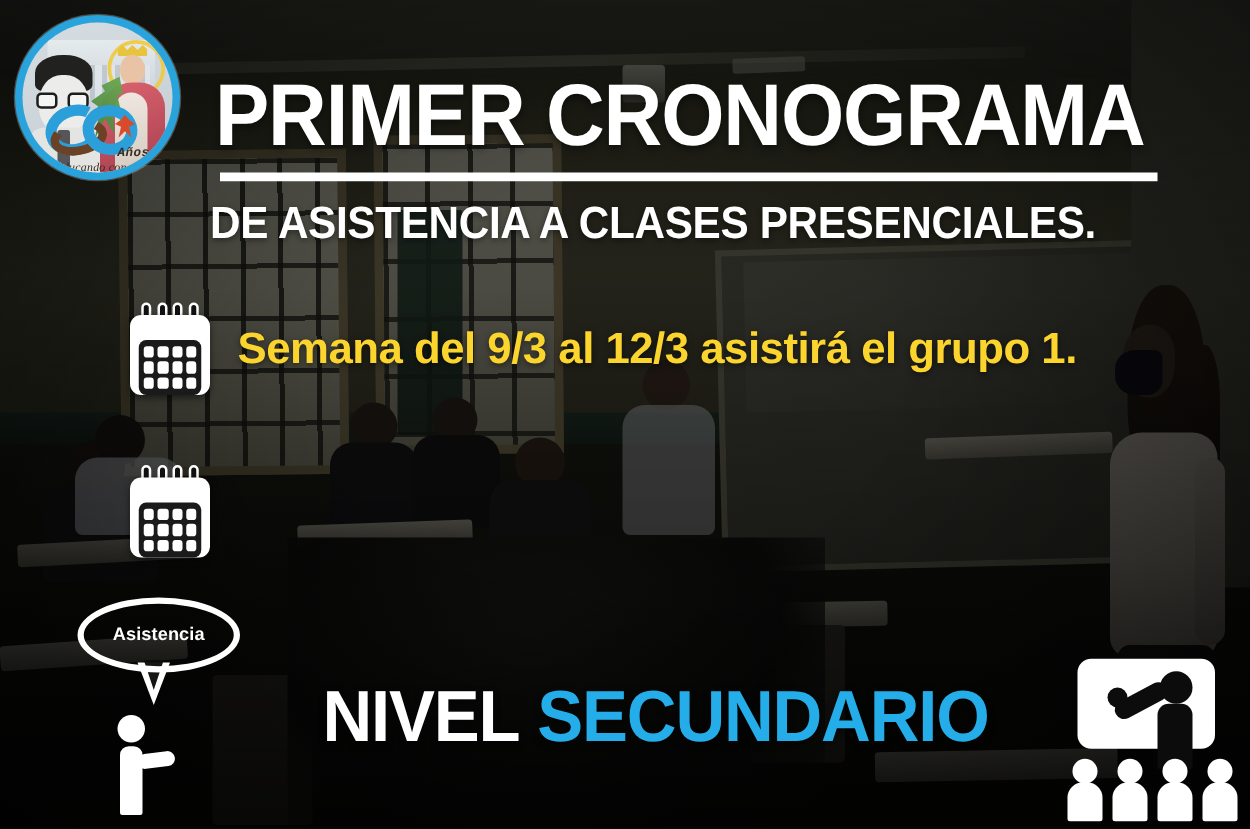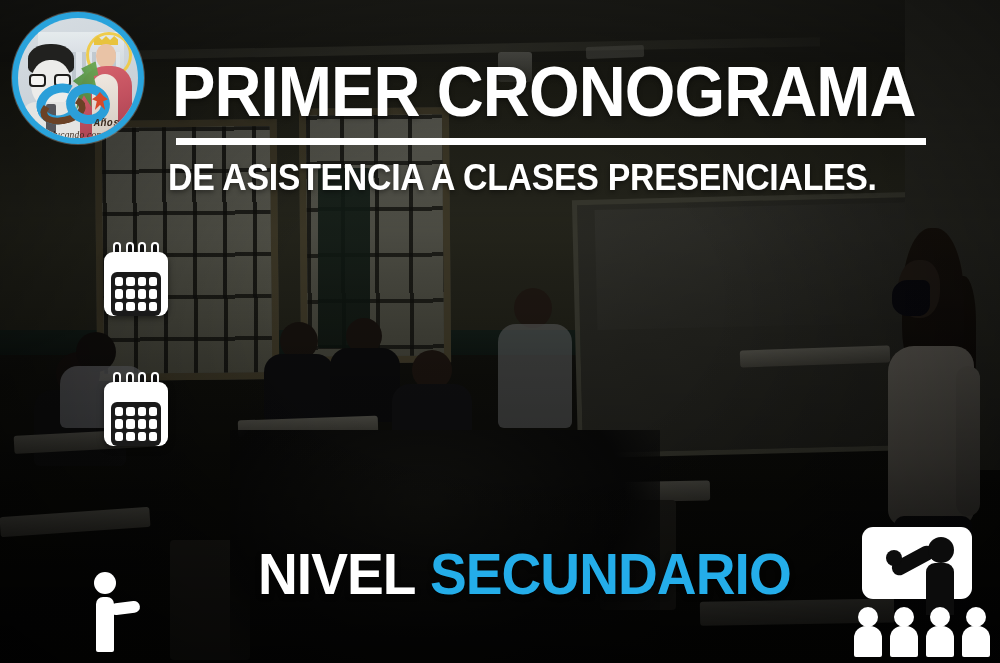--- a/index.html
+++ b/index.html
@@ -352,20 +352,21 @@
             <span></span>
             <span></span>
             <span></span>
           <span></span>
             <span></span>
             <span></span>
             <span></span>
         </div>
       </div>
     </div>
+    <div class="row-text">Semana del 9/3 al 12/3 asistirá el grupo 1.</div>
   </div>
 
   <div class="row row2">
     <div class="cal">
       <div class="cal-rings">
         <i></i>
         <i></i>
         <i></i>
         <i></i>
       </div>
@@ -381,20 +382,27 @@
             <span></span>
           <span></span>
             <span></span>
             <span></span>
             <span></span>
         </div>
       </div>
     </div>
   </div>
 
+  <div class="bubble-wrap">
+    <div class="bubble-tail"></div>
+    <div class="bubble-tail-in"></div>
+    <div class="bubble">
+      <span>Asistencia</span>
+    </div>
+  </div>
   <div class="person">
     <div class="p-head"></div>
     <div class="p-arm"></div>
     <div class="p-body"></div>
   </div>
 
   <div class="footer">
     <span class="w">NIVEL</span><span>&nbsp;</span><span class="c">SECUNDARIO</span>
   </div>
 

